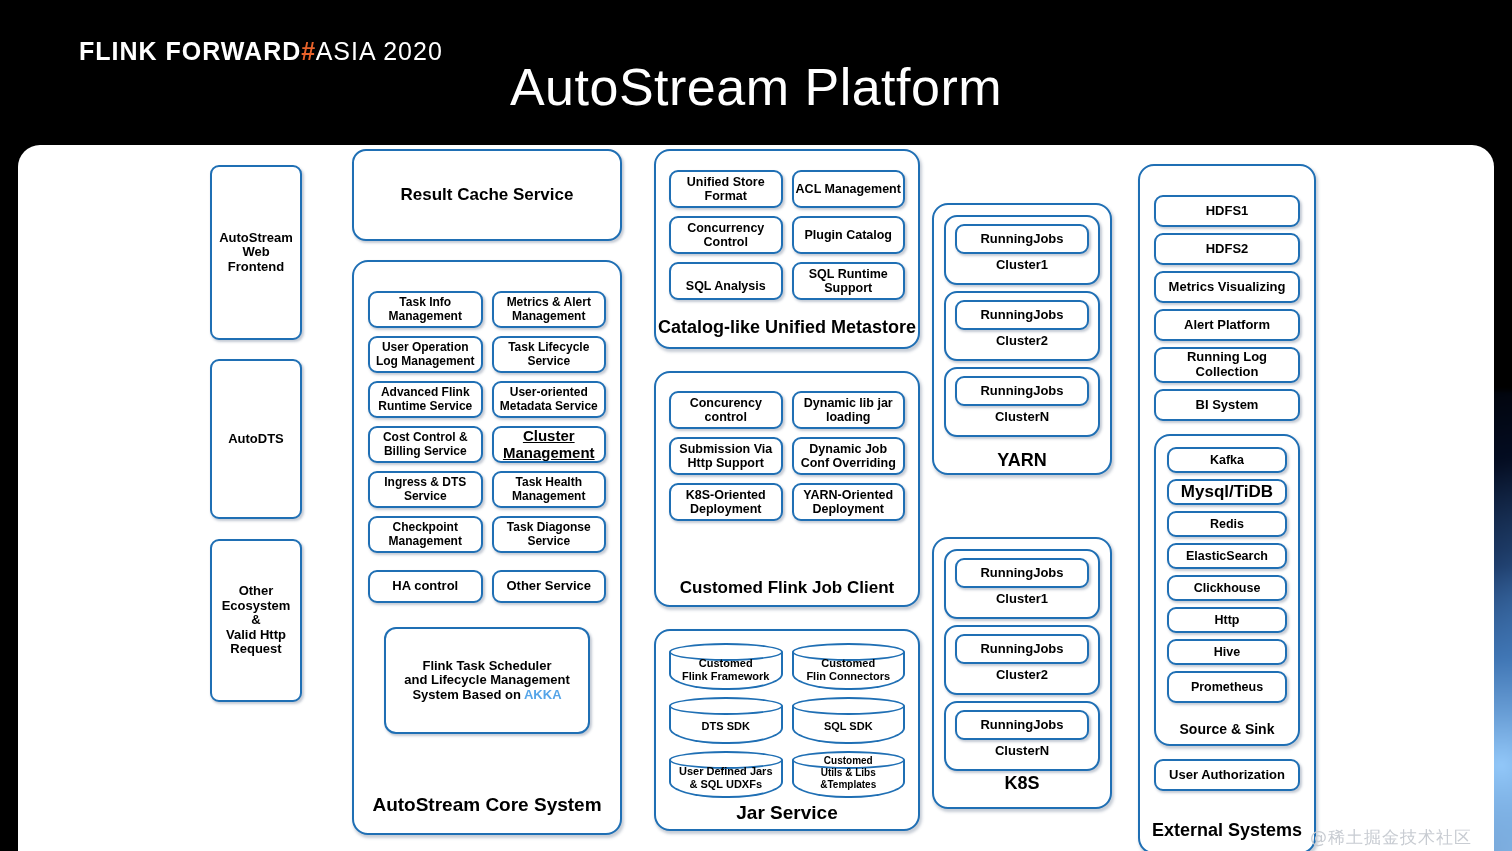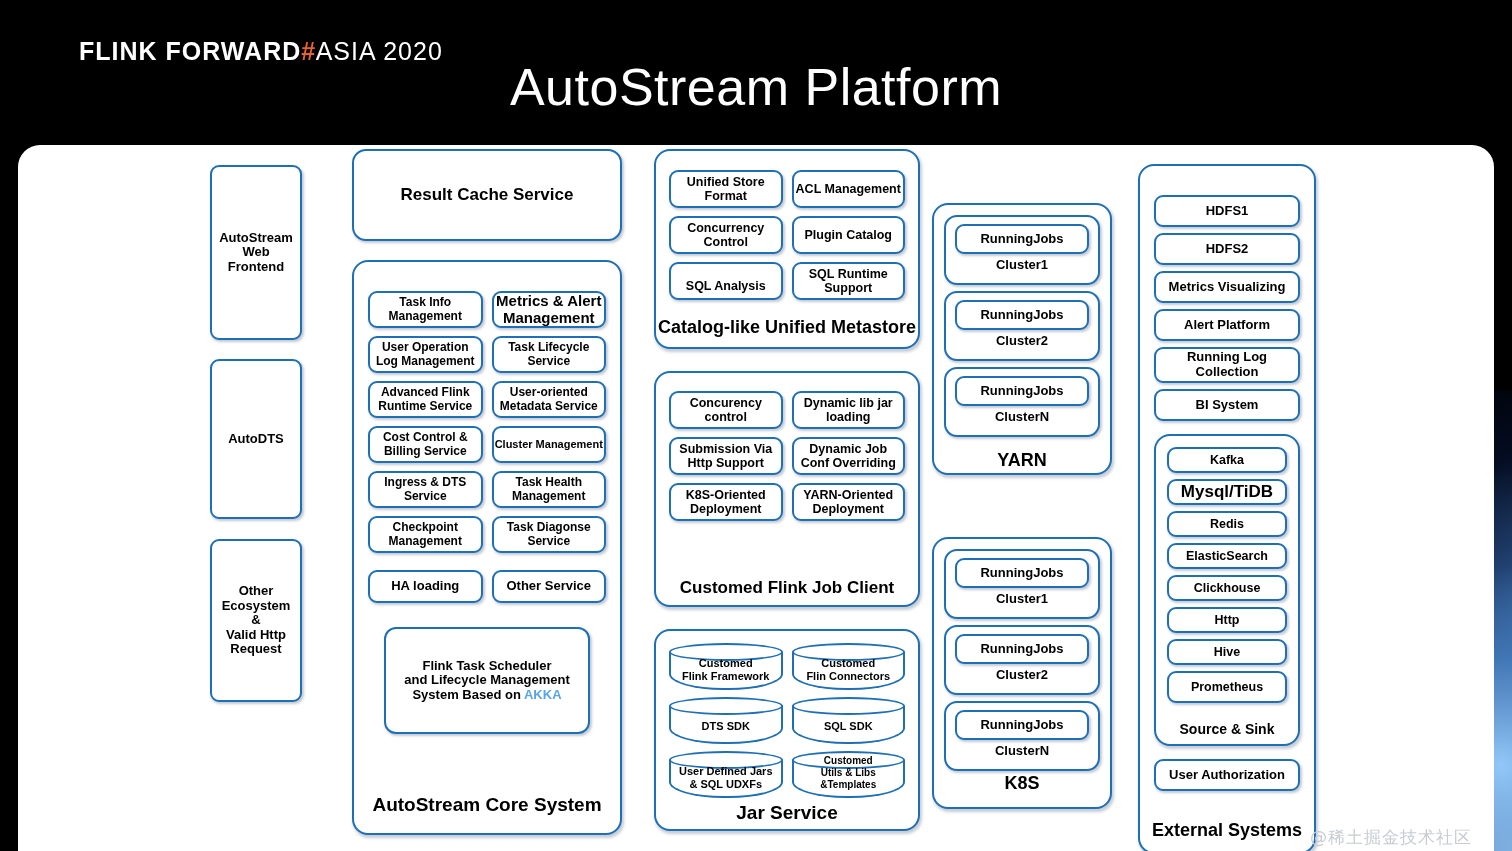--- a/index.html
+++ b/index.html
@@ -162,21 +162,21 @@
         <span>Result Cache Service</span>
       </div>
 
       <div class="bx grp outer" style="margin-top:19px;height:575px;padding:29px 14px 0 14px;">
 
         <div class="stack" style="gap:8px;">
           <div class="row2">
             <div class="bx" style="height:37px;font-size:12px;">
                 <span>Task Info Management</span>
               </div>
-            <div class="bx" style="height:37px;font-size:15px;">
+            <div class="bx" style="height:37px;font-size:12px;">
                 <span>Metrics &amp; Alert Management</span>
               </div>
           </div>
           <div class="row2">
             <div class="bx" style="height:37px;font-size:12px;">
                 <span>User Operation Log Management</span>
               </div>
             <div class="bx" style="height:37px;font-size:12px;">
                 <span>Task Lifecycle Service</span>
               </div>
@@ -186,21 +186,21 @@
                 <span>Advanced Flink Runtime Service</span>
               </div>
             <div class="bx" style="height:37px;font-size:12px;">
                 <span>User-oriented Metadata Service</span>
               </div>
           </div>
           <div class="row2">
             <div class="bx" style="height:37px;font-size:12px;">
                 <span>Cost Control &amp; Billing Service</span>
               </div>
-            <div class="bx" style="height:37px;font-size:11px;">
+            <div class="bx" style="height:37px;font-size:15px;text-decoration:underline;">
                 <span>Cluster Management</span>
               </div>
           </div>
           <div class="row2">
             <div class="bx" style="height:37px;font-size:12px;">
                 <span>Ingress &amp; DTS Service</span>
               </div>
             <div class="bx" style="height:37px;font-size:12px;">
                 <span>Task Health Management</span>
               </div>
@@ -208,21 +208,21 @@
           <div class="row2">
             <div class="bx" style="height:37px;font-size:12px;">
                 <span>Checkpoint Management</span>
               </div>
             <div class="bx" style="height:37px;font-size:12px;">
                 <span>Task Diagonse Service</span>
               </div>
           </div>
           <div class="row2" style="margin-top:9px;">
             <div class="bx" style="height:33px;font-size:13px;">
-                <span>HA loading</span>
+                <span>HA control</span>
               </div>
             <div class="bx" style="height:33px;font-size:13px;">
                 <span>Other Service</span>
               </div>
           </div>
         </div>
 
         <div class="bx" style="height:107px;margin:24px 16px 0 16px;font-size:13px;border-radius:12px;">
           <span>
             <span>Flink Task Scheduler</span><br>

